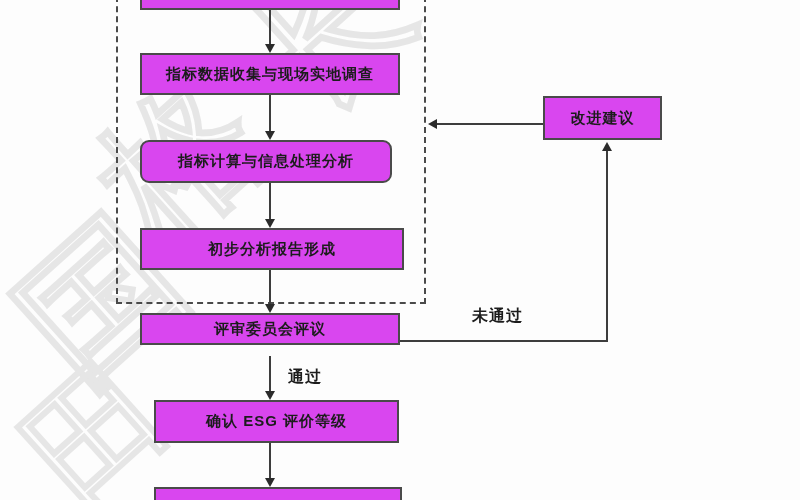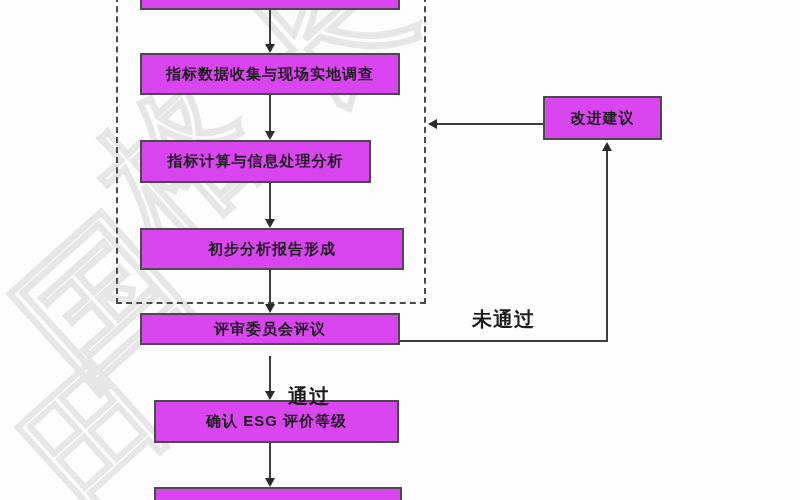--- a/index.html
+++ b/index.html
@@ -40,42 +40,42 @@
     border:2px solid #4a4a4a;
     background:#d946ef;
     display:flex;align-items:center;justify-content:center;
     font-size:15px;font-weight:700;color:#1c1c1c;
     letter-spacing:1px;
     box-sizing:border-box;
     z-index:3;
   }
   .n-top   {left:140px;top:-34px;width:260px;height:44px;}
   .n-collect{left:140px;top:53px; width:260px;height:42px;}
-  .n-calc  {left:140px;top:140px;width:231px;height:43px;}
+  .n-calc  {left:140px;top:140px;width:252px;height:43px;border-radius:9px;}
   .n-report{left:140px;top:228px;width:264px;height:42px;}
   .n-review{left:140px;top:313px;width:260px;height:32px;text-align:right;}
   .n-confirm{left:154px;top:400px;width:245px;height:43px;text-align:center;}
   .n-bottom{left:154px;top:487px;width:248px;height:40px;}
   .n-improve{left:543px;top:96px;width:119px;height:44px;z-index:4;}
 
   .vline{position:absolute;width:2px;background:#3d3d3d;z-index:2;}
   .hline{position:absolute;height:2px;background:#3d3d3d;z-index:2;}
 
   .ah{position:absolute;width:0;height:0;z-index:3;}
   .ah-down{border-left:5px solid transparent;border-right:5px solid transparent;border-top:9px solid #2b2b2b;}
   .ah-up  {border-left:5px solid transparent;border-right:5px solid transparent;border-bottom:9px solid #2b2b2b;}
   .ah-left{border-top:5px solid transparent;border-bottom:5px solid transparent;border-right:9px solid #2b2b2b;}
 
   .edge-label{
     position:absolute;
-    font-size:20px;font-weight:700;color:#1c1c1c;
+    font-size:16px;font-weight:700;color:#1c1c1c;
     letter-spacing:1px;z-index:3;
     background:transparent;
   }
-  .lbl-pass{left:288px;top:383px;}
+  .lbl-pass{left:288px;top:367px;}
   .lbl-fail{left:472px;top:306px;}
 </style>
 </head>
 <body>
 
 <div class="canvas">
 
   <div class="wm wm1">长</div>
   <div class="wm wm2">格</div>
   <div class="wm wm3">国</div>

